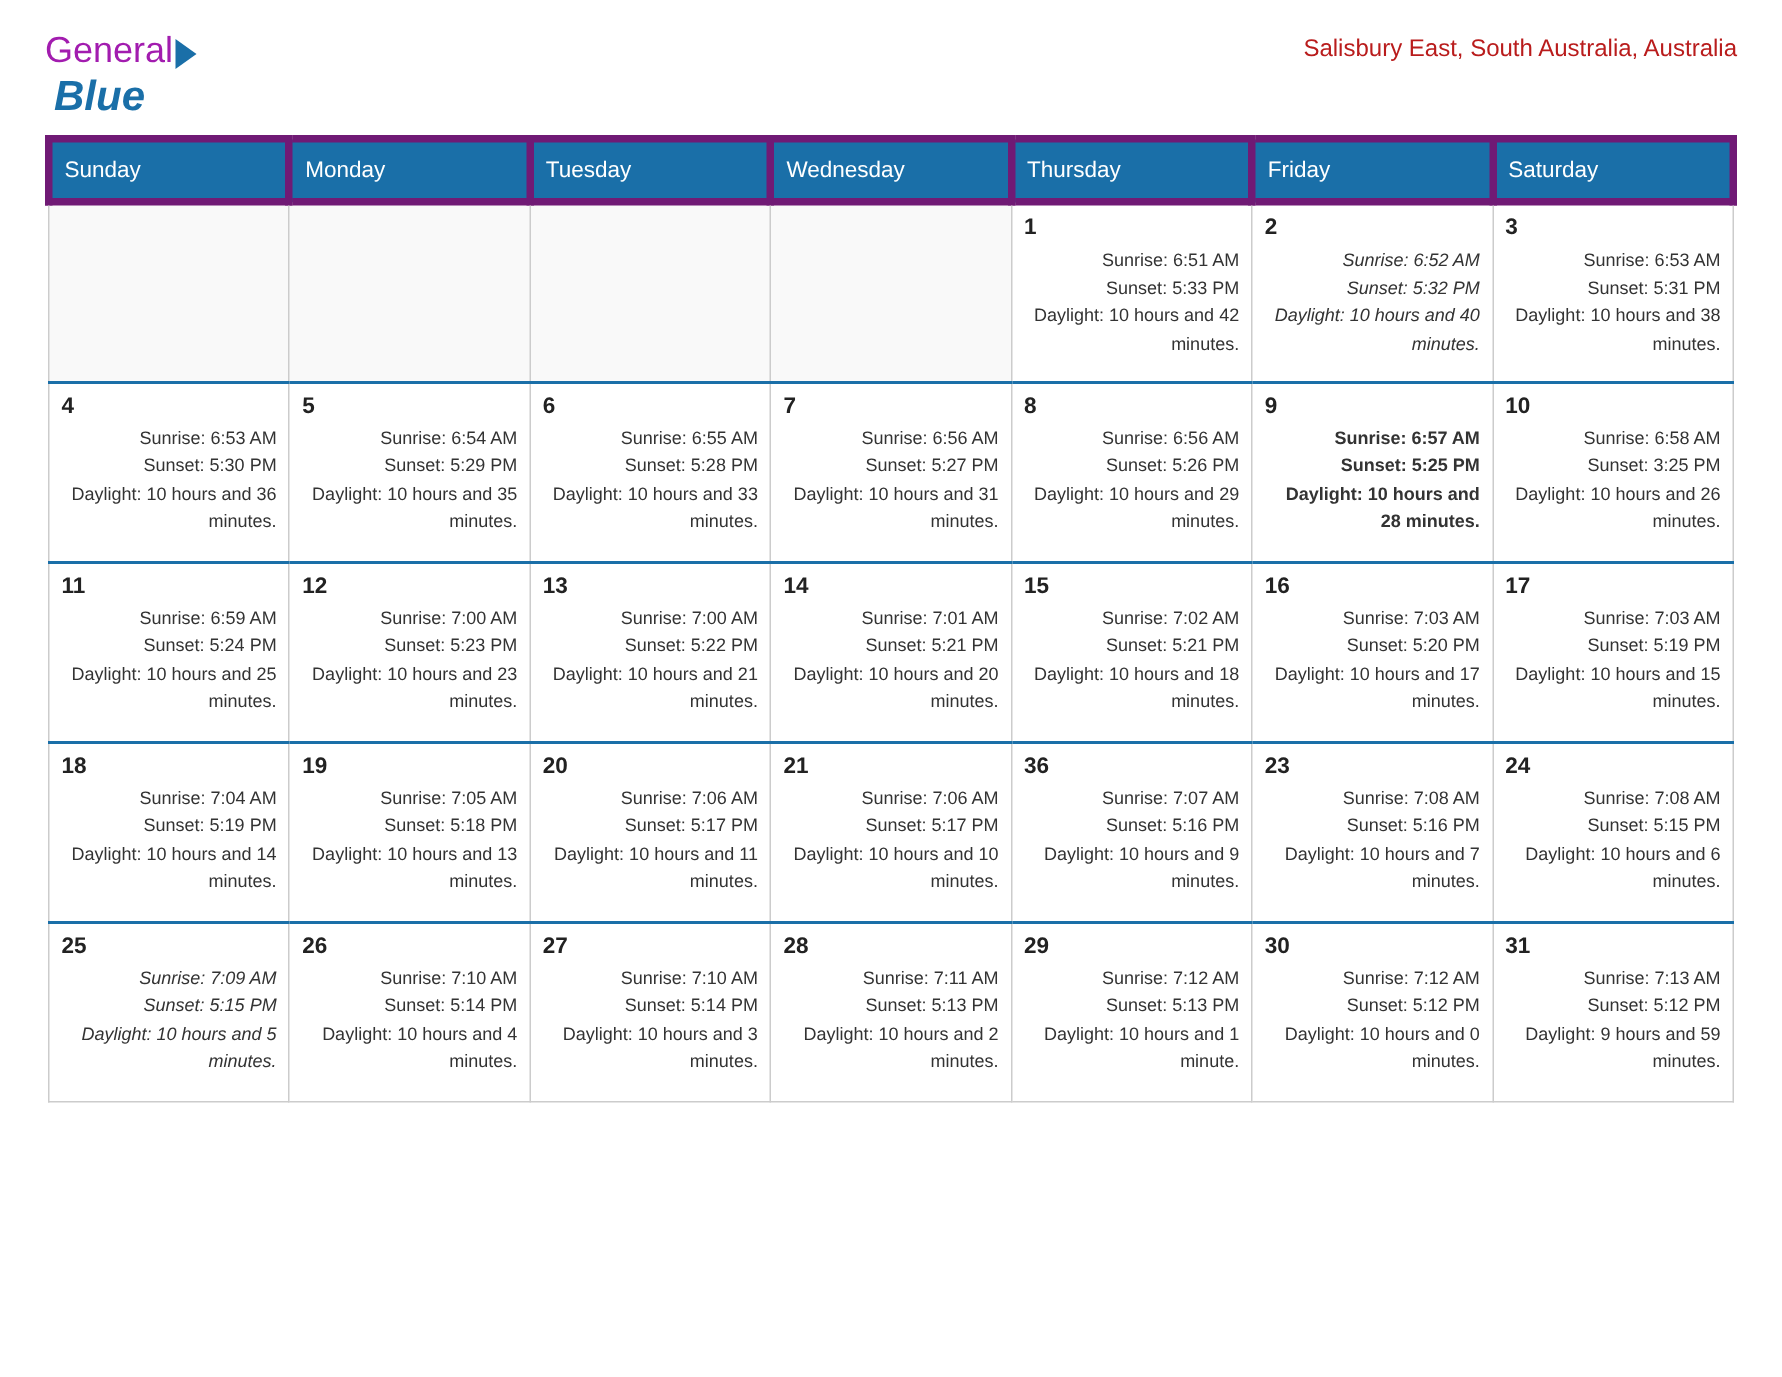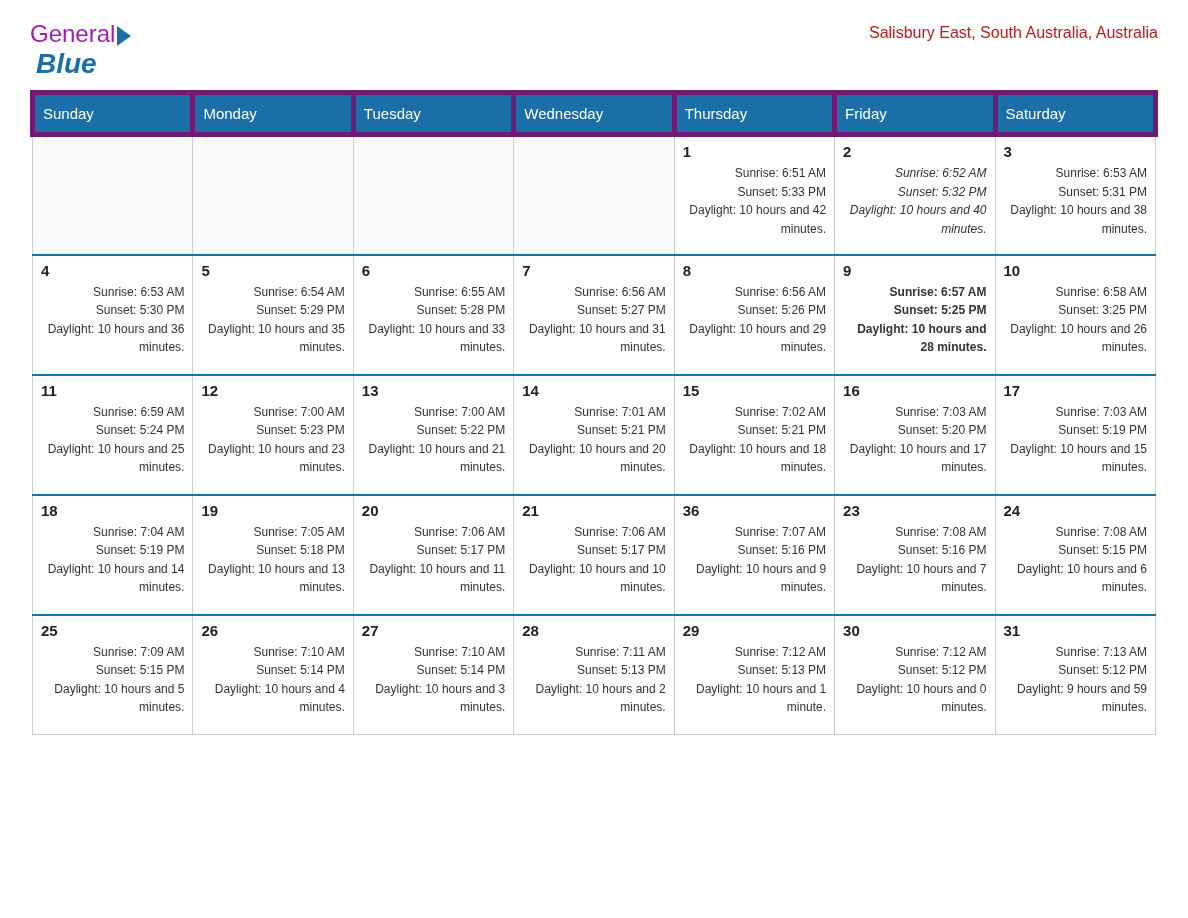--- a/index.html
+++ b/index.html
@@ -285,21 +285,21 @@
         <td>
           <div class="day-number">24</div>
           <div class="day-info" style="white-space: pre-line;">Sunrise: 7:08 AM
 Sunset: 5:15 PM
 Daylight: 10 hours and 6 minutes.</div>
         </td>
       </tr>
       <tr class="row-separator">
         <td>
           <div class="day-number">25</div>
-          <div class="day-info" style="white-space: pre-line;">Sunrise: 7:09 AM
+          <div class="day-info" style="white-space: pre-line; font-style: italic;">Sunrise: 7:09 AM
 Sunset: 5:15 PM
 Daylight: 10 hours and 5 minutes.</div>
         </td>
         <td>
           <div class="day-number">26</div>
           <div class="day-info" style="white-space: pre-line;">Sunrise: 7:10 AM
 Sunset: 5:14 PM
 Daylight: 10 hours and 4 minutes.</div>
         </td>
         <td>

